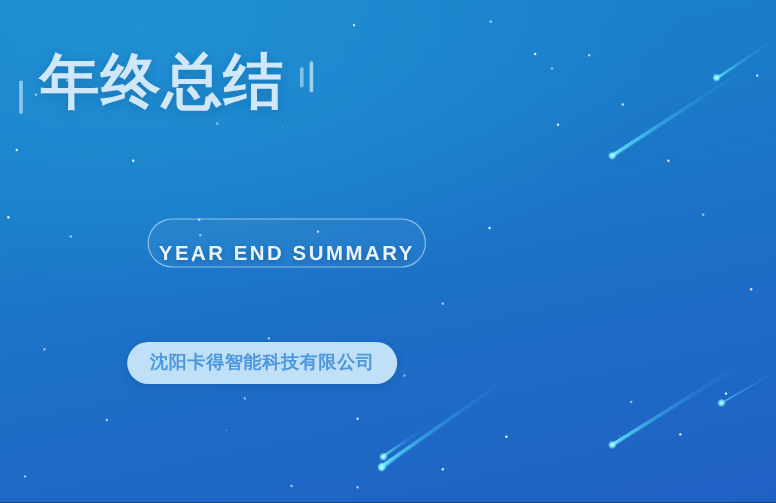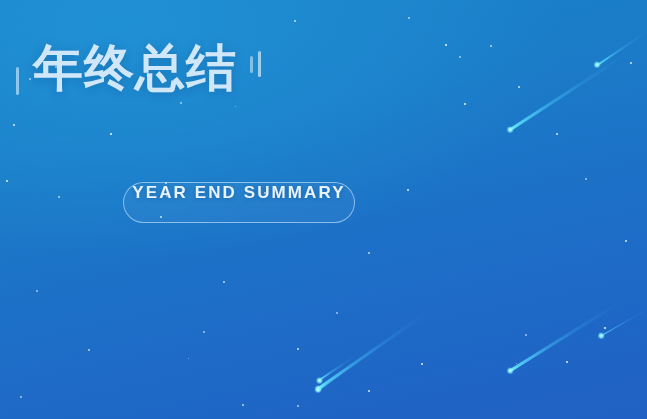--- a/index.html
+++ b/index.html
@@ -101,21 +101,21 @@
   .en-pill {
     position: absolute;
     left: 123px;
     top: 182px;
     width: 232px;
     height: 41px;
     box-sizing: border-box;
     border: 1.4px solid rgba(200,230,250,0.62);
     border-radius: 21px;
     display: flex;
-    align-items: flex-start;
+    align-items: flex-end;
     justify-content: center;
     background: rgba(255,255,255,0.045);
   }
   .en-pill-text {
     font-size: 17px;
     font-weight: bold;
     letter-spacing: 2.1px;
     color: #e8f3fc;
     white-space: nowrap;
     text-shadow: 0 1px 4px rgba(12,62,122,0.35);
@@ -210,14 +210,17 @@
     <span class="tick-group">
       <span class="tick tick-r1"></span>
       <span class="tick tick-r2"></span>
     </span>
   </div>
 
   <div class="en-pill">
     <span class="en-pill-text">YEAR END SUMMARY</span>
   </div>
 
+  <div class="company-badge">
+    <span class="company-badge-text">沈阳卡得智能科技有限公司</span>
+  </div>
 
 </div>
 
 </body></html>

